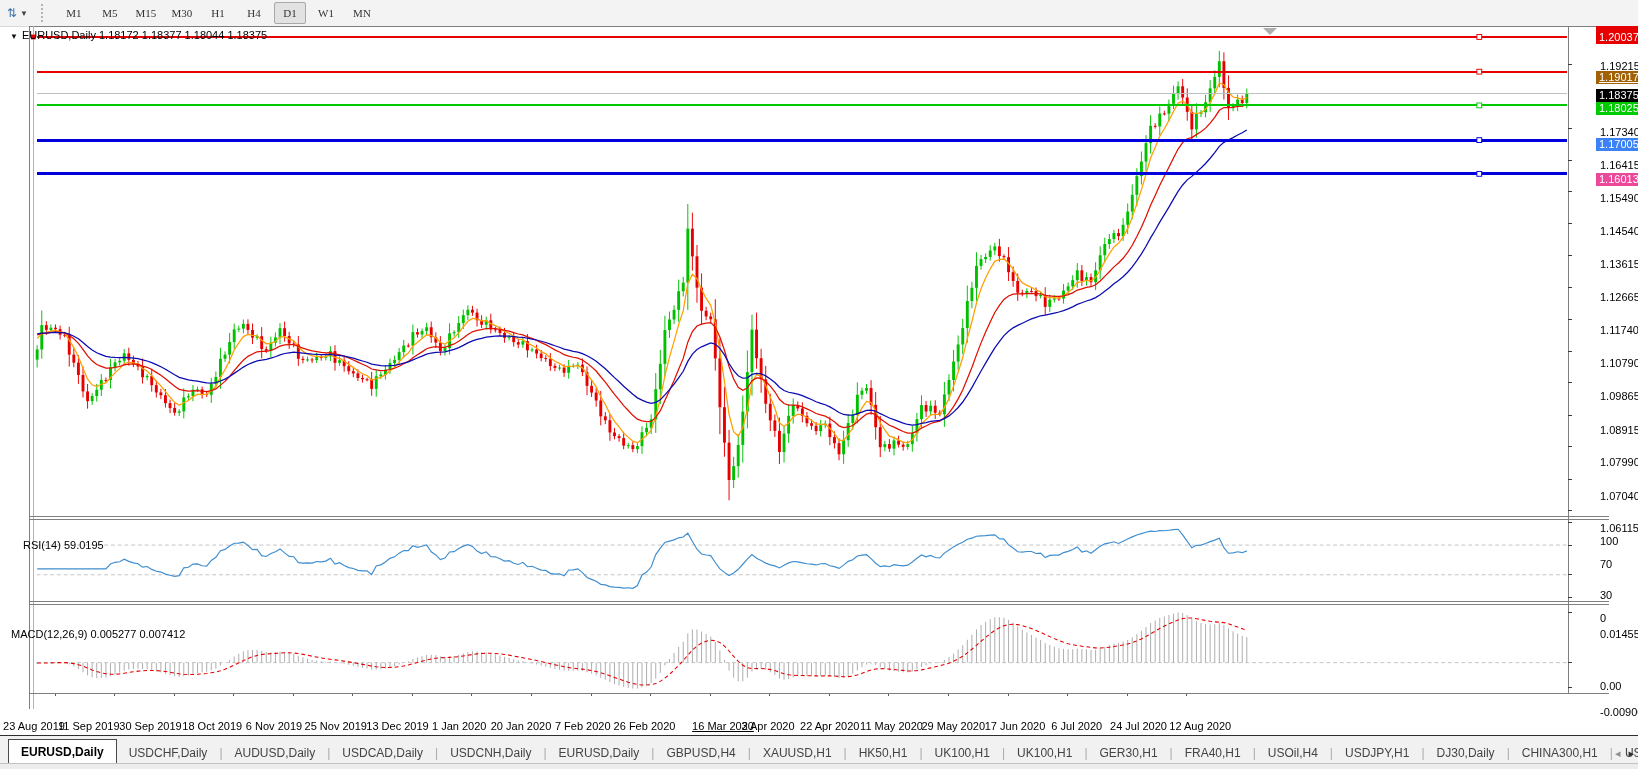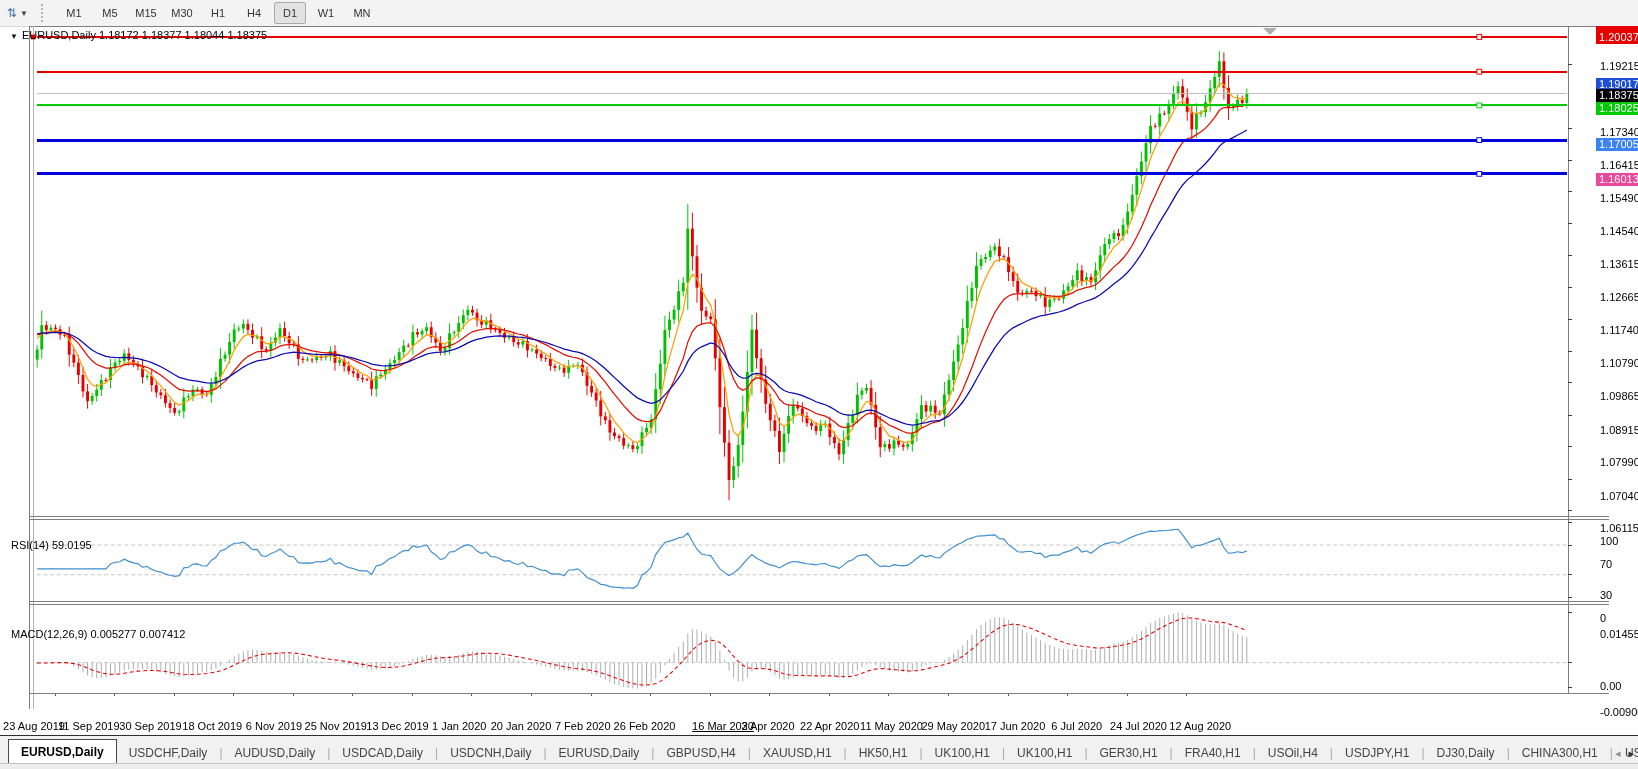--- a/index.html
+++ b/index.html
@@ -6,21 +6,21 @@
   #app{position:relative;width:1638px;height:769px;background:#ffffff;overflow:hidden;
        font-family:"Liberation Sans", sans-serif;font-size:11px;color:#000;}
   
   .toolbar{position:absolute;left:0;top:0;width:1638px;height:26px;background:#f3f3f3;
            border-bottom:1px solid #d9d9d9;display:flex;align-items:center;}
   .tb-iconbox{display:flex;align-items:center;margin-left:4px;padding:2px 3px;}
   .tb-icon{font-size:12px;color:#3a6ea5;}
   .tb-caret{font-size:8px;color:#444;margin-left:3px;}
   .tb-grip{width:5px;height:18px;border-left:2px dotted #b4b4b4;margin:0 8px 0 10px;}
   .tf-btn{min-width:30px;height:20px;line-height:20px;text-align:center;color:#333;
-          margin:0 2px;border:1px solid transparent;border-radius:2px;cursor:default;}
+          margin:0 2px;border:1px solid transparent;border-radius:2px;cursor:default;font-family:Liberation Serif, serif;}
   .tf-btn.active{background:#e2e2e2;border-color:#a8a8a8;}
   
   .price-label{position:absolute;left:1596px;width:42px;height:13px;line-height:13px;
                color:#fff;padding-left:3px;box-sizing:border-box;font-size:11px;white-space:nowrap;}
   .tick-label{position:absolute;left:1600px;height:12px;line-height:12px;color:#000;white-space:nowrap;font-size:11px;}
   .pane-label{position:absolute;color:#000;font-size:11px;white-space:nowrap;}
   .chart-title{position:absolute;left:10px;top:29px;font-size:11px;color:#000;white-space:nowrap;z-index:6;text-align:right;}
   .chart-title .tri{font-size:8px;margin-right:4px;color:#111;}
   .shift-tri{position:absolute;width:0;height:0;border-left:7px solid transparent;
              border-right:7px solid transparent;border-top:7px solid #aeaeae;z-index:5;}
@@ -945,26 +945,26 @@
         <line x1="1257.75" y1="686" x2="1257.75" y2="658.0969533210435" stroke="#ababab" stroke-width="1"></line>
         <line x1="1262.5" y1="686" x2="1262.5" y2="659.471082547581" stroke="#ababab" stroke-width="1"></line>
         <polyline points="8.5,686.4 13.25,686.4 18,686.3 22.75,686.2 27.5,686.0 32.25,686.0 37,686.0 41.75,686.3 46.5,687.0 51.25,688.1 56,689.7 60.75,691.6 65.5,693.5 70.25,695.2 75,696.6 79.75,697.5 84.5,698.0 89.25,698.0 94,697.7 98.75,697.0 103.5,696.2 108.25,695.5 113,694.8 117.75,694.4 122.5,694.1 127.25,694.1 132,694.2 136.75,694.6 141.5,695.2 146.25,695.9 151,696.8 155.75,697.6 160.5,698.1 165.25,698.4 170,698.3 174.75,698.0 179.5,697.6 184.25,697.2 189,696.5 193.75,695.7 198.5,694.4 203.25,692.8 208,690.8 212.75,688.6 217.5,686.2 222.25,683.9 227,681.7 231.75,679.9 236.5,678.5 241.25,677.5 246,677.0 250.75,676.7 255.5,676.4 260.25,676.0 265,675.8 269.75,675.8 274.5,676.0 279.25,676.6 284,677.4 288.75,678.3 293.5,679.3 298.25,680.2 303,681.1 307.75,681.9 312.5,682.5 317.25,683.1 322,683.7 326.75,684.4 331.5,685.2 336.25,686.0 341,686.9 345.75,687.8 350.5,688.6 355.25,689.6 360,690.3 364.75,690.8 369.5,691.1 374.25,691.0 379,690.8 383.75,690.2 388.5,689.4 393.25,688.4 398,687.2 402.75,685.9 407.5,684.6 412.25,683.3 417,682.2 421.75,681.4 426.5,681.0 431.25,680.8 436,680.5 440.75,680.2 445.5,679.8 450.25,679.1 455,678.3 459.75,677.5 464.5,676.9 469.25,676.5 474,676.3 478.75,676.3 483.5,676.5 488.25,676.9 493,677.5 497.75,678.2 502.5,679.1 507.25,680.0 512,680.9 516.75,681.8 521.5,682.8 526.25,683.8 531,684.9 535.75,686.0 540.5,687.1 545.25,688.2 550,689.2 554.75,690.3 559.5,691.1 564.25,691.8 569,692.3 573.75,692.7 578.5,693.4 583.25,694.2 588,695.2 592.75,696.5 597.5,697.9 602.25,699.6 607,701.3 611.75,703.0 616.5,704.7 621.25,706.2 626,707.5 630.75,708.6 635.5,709.1 640.25,709.2 645,708.8 649.75,707.6 654.5,705.4 659.25,702.1 664,698.1 668.75,693.7 673.5,688.9 678.25,683.9 683,678.3 687.75,673.0 692.5,668.7 697.25,665.7 702,663.8 706.75,662.8 711.5,663.2 716.25,665.2 721,668.8 725.75,673.9 730.5,679.4 735.25,684.6 740,688.7 744.75,691.3 749.5,692.1 754.25,692.2 759,692.1 763.75,692.4 768.5,693.1 773.25,694.2 778,695.9 782.75,697.5 787.5,698.6 792.25,699.1 797,699.3 801.75,699.4 806.5,699.5 811.25,699.6 816,699.7 820.75,699.8 825.5,699.7 830.25,699.7 835,699.9 839.75,700.3 844.5,700.6 849.25,700.5 854,699.9 858.75,698.7 863.5,697.1 868.25,695.3 873,693.6 877.75,692.6 882.5,692.2 887.25,692.3 892,692.7 896.75,693.1 901.5,693.6 906.25,694.0 911,694.5 915.75,694.6 920.5,694.3 925.25,693.5 930,692.5 934.75,691.4 939.5,690.3 944.25,689.3 949,688.0 953.75,686.5 958.5,684.5 963.25,682.1 968,679.3 972.75,675.9 977.5,672.1 982.25,668.0 987,663.8 991.75,659.8 996.5,656.0 1001.25,652.6 1006,649.9 1010.75,647.8 1015.5,646.5 1020.25,646.2 1025,646.6 1029.75,647.6 1034.5,649.1 1039.25,650.7 1044,652.6 1048.75,654.6 1053.5,656.8 1058.25,659.0 1063,661.1 1067.75,663.1 1072.5,664.8 1077.25,666.3 1082,667.4 1086.75,668.2 1091.5,668.9 1096.25,669.6 1101,670.2 1105.75,670.7 1110.5,670.8 1115.25,670.6 1120,670.0 1124.75,669.3 1129.5,668.5 1134.25,667.7 1139,666.6 1143.75,665.2 1148.5,663.5 1153.25,661.4 1158,658.9 1162.75,656.1 1167.5,653.4 1172.25,650.6 1177,648.1 1181.75,645.8 1186.5,643.7 1191.25,641.7 1196,640.3 1200.75,639.6 1205.5,639.8 1210.25,640.4 1215,641.3 1219.75,642.2 1224.5,643.1 1229.25,643.7 1234,644.0 1238.75,644.5 1243.5,645.7 1248.25,647.3 1253,649.0 1257.75,650.8 1262.5,652.5 " fill="none" stroke="#e60000" stroke-width="1.1" stroke-dasharray="4 3"></polyline>
       </g>
     </svg>
 
 <div class="clipped-label"></div>
 
 <div class="shift-tri" style="left:1263px;top:28px;"></div>
 
-<div class="pane-label" style="left:11px;top:539px;">RSI(14) 59.0195</div>
+<div class="pane-label" style="left:23px;top:539px;">RSI(14) 59.0195</div>
 <div class="pane-label" style="left:11px;top:628px;">MACD(12,26,9) 0.005277 0.007412</div>
 
 <div id="price-labels">
       <div class="price-label" style="top: 30.8793px; background: rgb(230, 0, 0);">1.20037</div>
-      <div class="price-label" style="top: 78px; background: #1d4ed8; text-decoration: underline;">1.19017</div>
+      <div class="price-label" style="top: 71px; background: #a16207; text-decoration: underline;">1.19017</div>
       <div class="price-label" style="top: 89.4821px; background: rgb(0, 0, 0);">1.18375</div>
       <div class="price-label" style="top: 101.823px; background: rgb(0, 202, 0);">1.18025</div>
       <div class="price-label" style="top: 137.789px; background: #3b82f6;">1.17005</div>
       <div class="price-label" style="top: 172.767px; background: #ec4899;">1.16013</div>
       <div class="tick-label" style="top: 60.3634px;">1.19215</div>
       <div class="tick-label" style="top: 126.477px;">1.17340</div>
       <div class="tick-label" style="top: 159.093px;">1.16415</div>
       <div class="tick-label" style="top: 191.708px;">1.15490</div>
       <div class="tick-label" style="top: 225.206px;">1.14540</div>
       <div class="tick-label" style="top: 257.822px;">1.13615</div>

